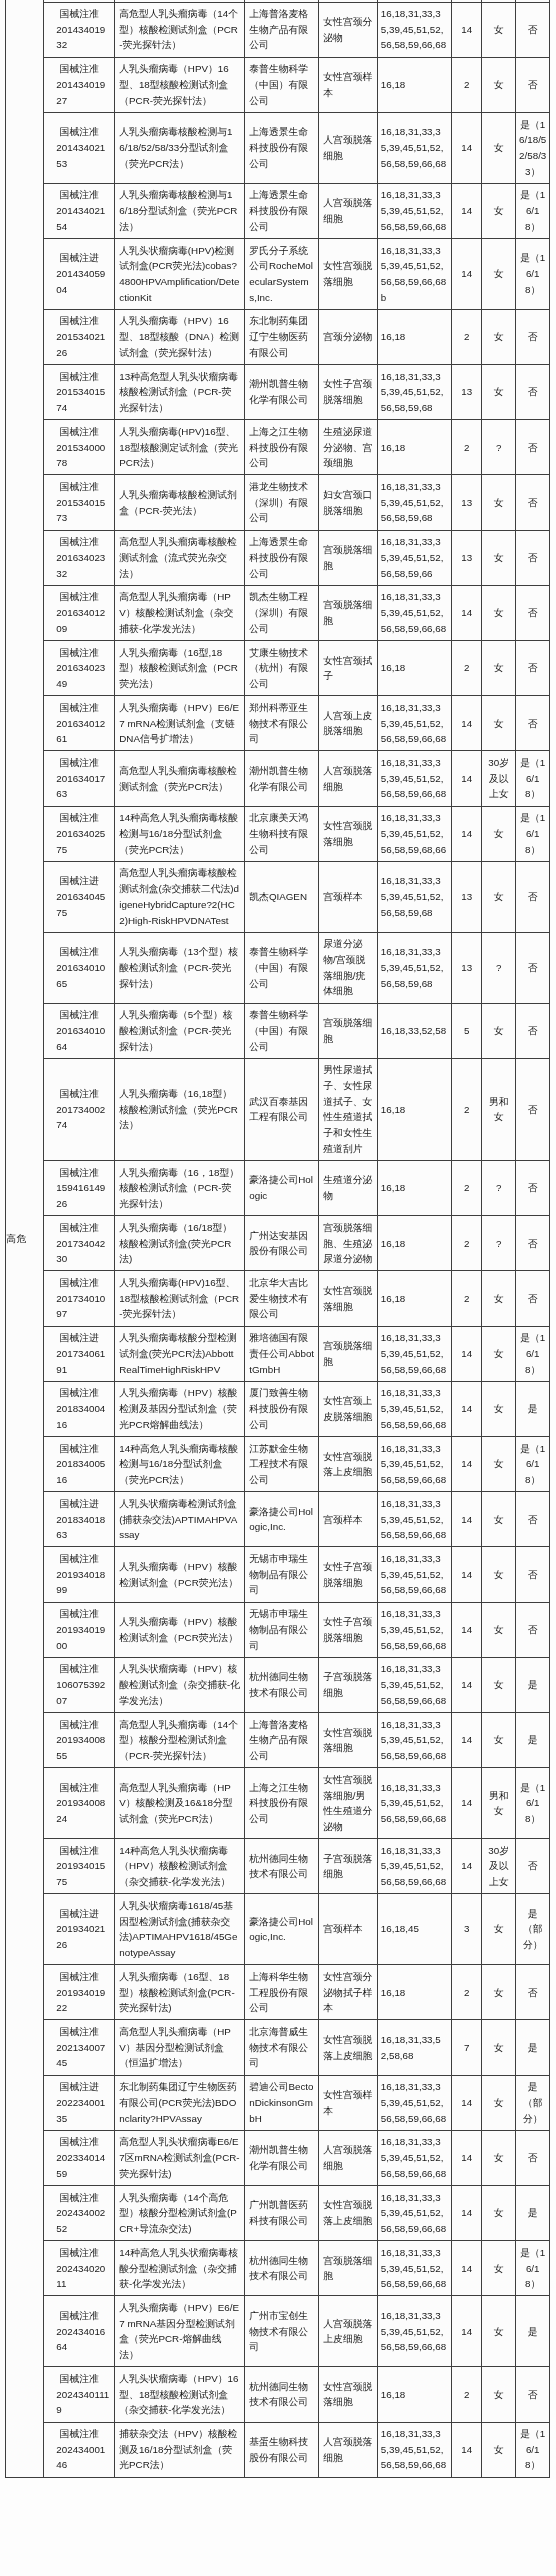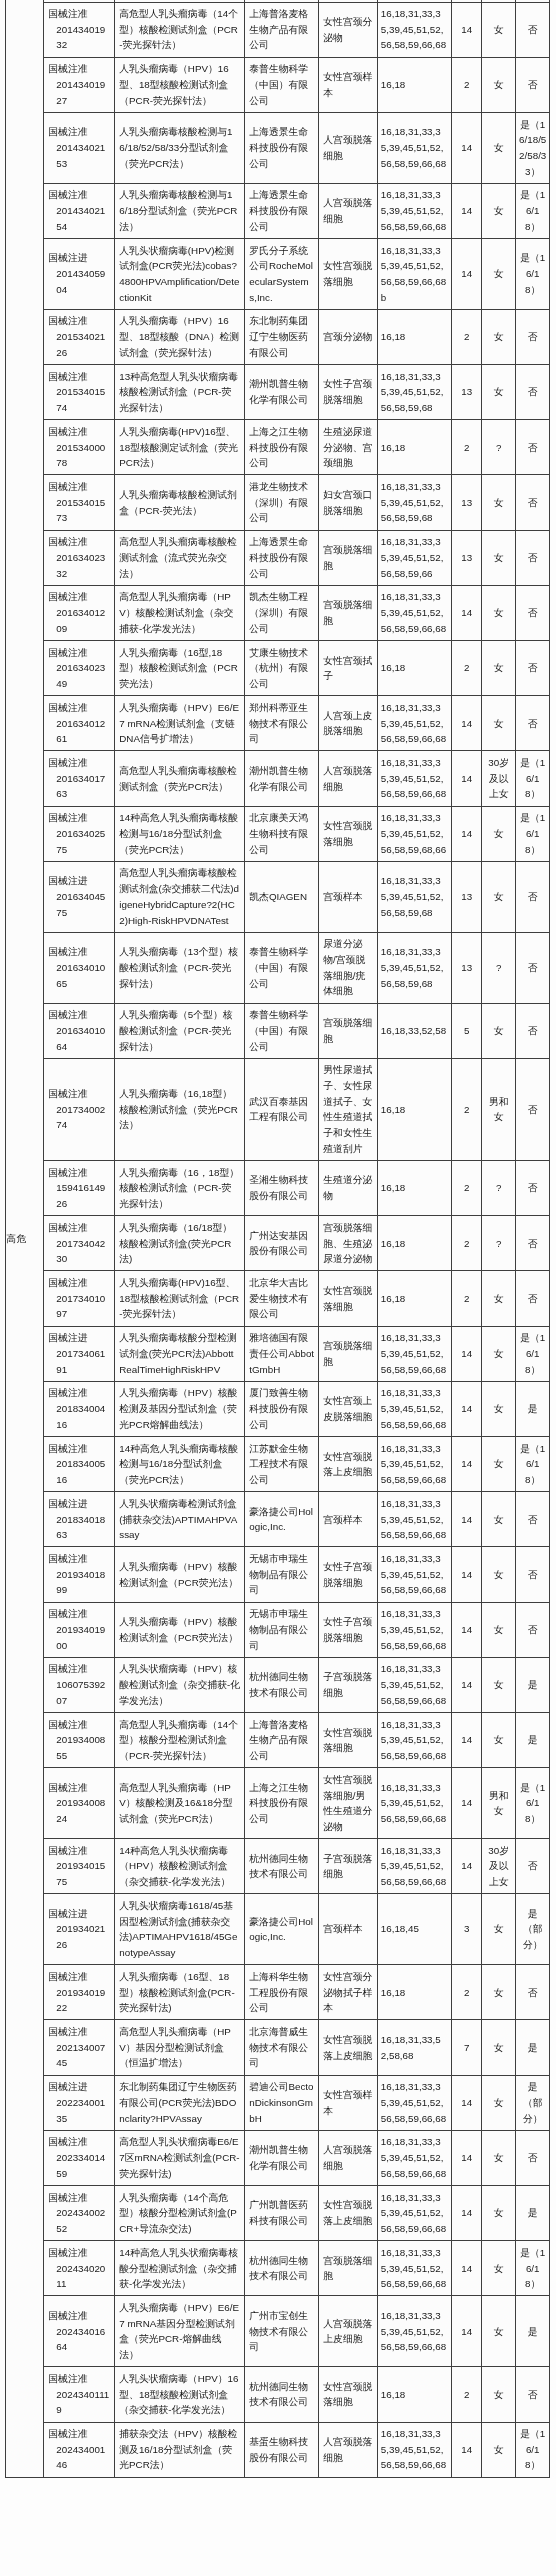--- a/index.html
+++ b/index.html
@@ -14,21 +14,21 @@
   }
   td{
     border:1px solid #3e3e3e;
     padding:3.6px 4.1px;
     font-size:9.8px;line-height:1.6;color:#191919;
     vertical-align:middle;word-break:break-all;
     background:#fcfcfc;
   }
   tr.partial-row td{border-top:none;height:1.5px;padding:0;}
   td.cat-cell{padding:2.1px 1px;letter-spacing:0.5px;}
-  td.c-reg .reg-type{display:block;}
+  td.c-reg .reg-type{display:block;text-align:center;}
   td.c-reg .reg-num{display:block;margin-left:8px;}
   td.c-count,td.c-gender,td.c-geno{text-align:center;padding:3.6px 2.1px;}
   td.c-types{padding:3.6px 2.6px;}
   col.w-cat{width:38px;}  col.w-reg{width:71px;} col.w-name{width:130px;}
   col.w-mfr{width:74px;} col.w-sample{width:59px;} col.w-types{width:74px;}
   col.w-count{width:30px;} col.w-gender{width:34px;} col.w-geno{width:34px;}
 </style>
 </head>
 <body>
 
@@ -303,21 +303,21 @@
     <td class="c-count">2</td>
     <td class="c-gender">男和女</td>
     <td class="c-geno">否</td>
   </tr>
         <tr>
     <td class="c-reg">
       <span class="reg-type">国械注准</span>
       <span class="reg-num">15941614926</span>
     </td>
     <td class="c-name">人乳头瘤病毒（16，18型）核酸检测试剂盒（PCR-荧光探针法）</td>
-    <td class="c-mfr">圣湘生物科技股份有限公司</td>
+    <td class="c-mfr">豪洛捷公司Hologic</td>
     <td class="c-sample">生殖道分泌物</td>
     <td class="c-types">16,18</td>
     <td class="c-count">2</td>
     <td class="c-gender">?</td>
     <td class="c-geno">否</td>
   </tr>
         <tr>
     <td class="c-reg">
       <span class="reg-type">国械注准</span>
       <span class="reg-num">20173404230</span>

